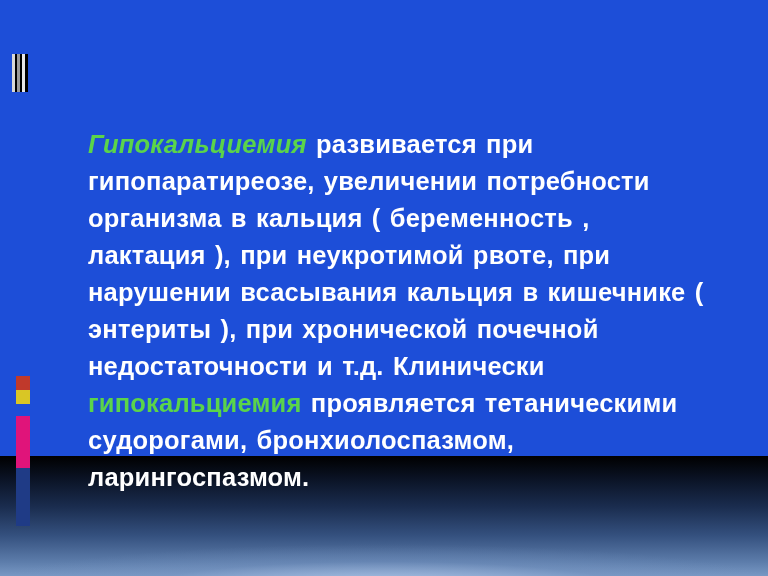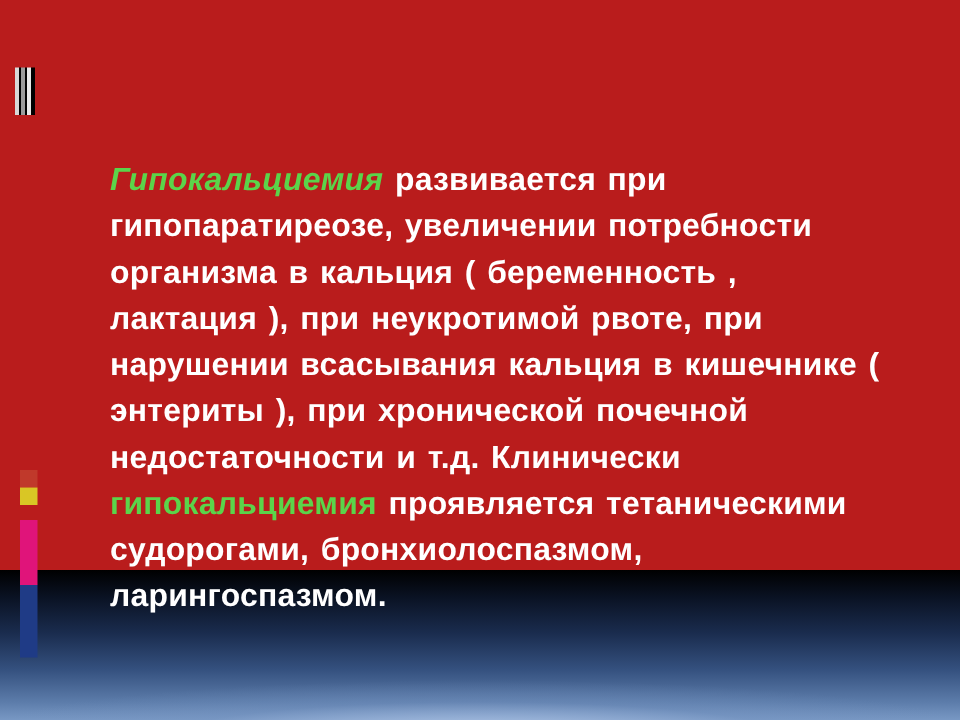--- a/index.html
+++ b/index.html
@@ -4,21 +4,21 @@
 <style>
   html, body {
     margin: 0;
     padding: 0;
     background: #000;
   }
   #slide {
     position: relative;
     width: 768px;
     height: 576px;
-    background: #b91c1c;
+    background: #1d4ed8;
     overflow: hidden;
     font-family: "Liberation Sans", sans-serif;
   }
 
   
   .bottom-glow {
     position: absolute;
     left: 0;
     right: 0;
     bottom: 0;

